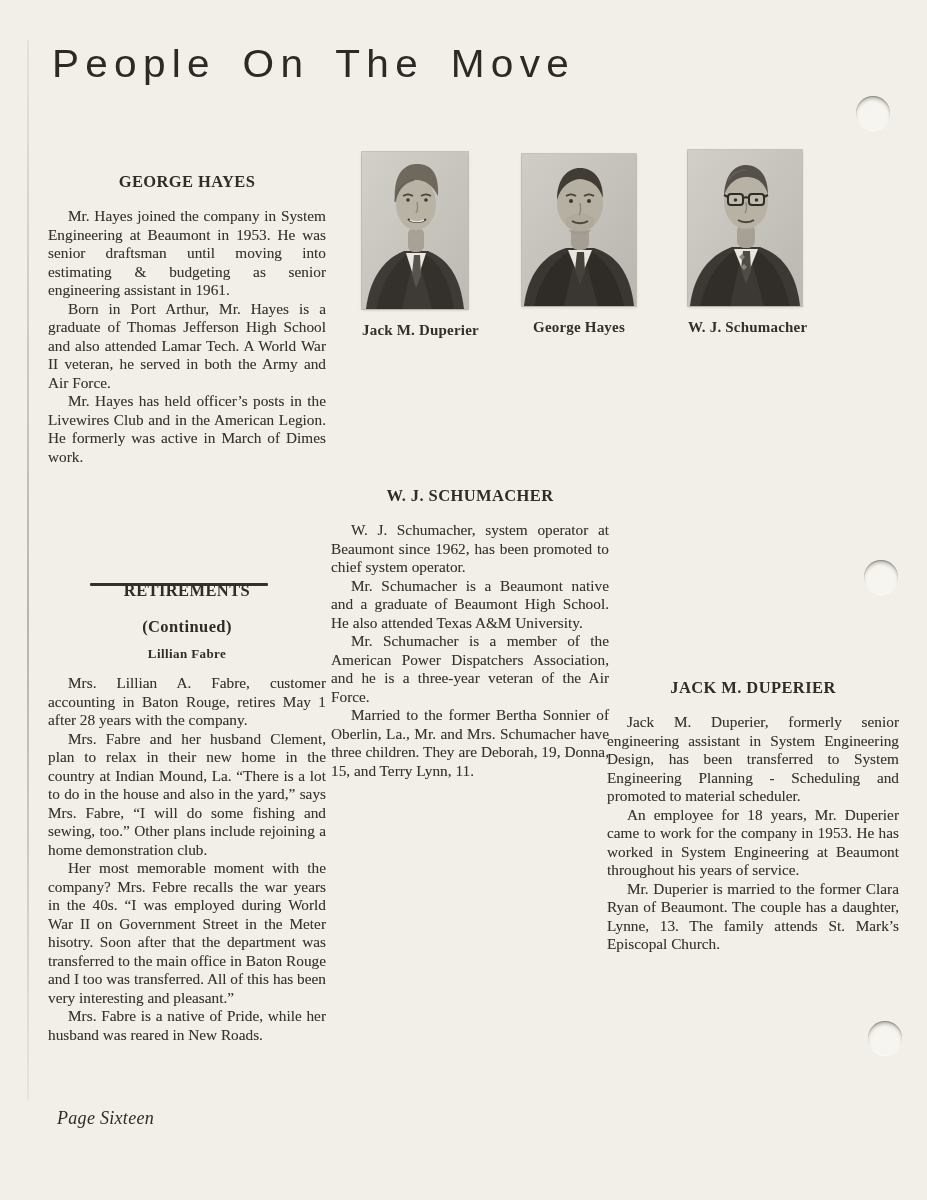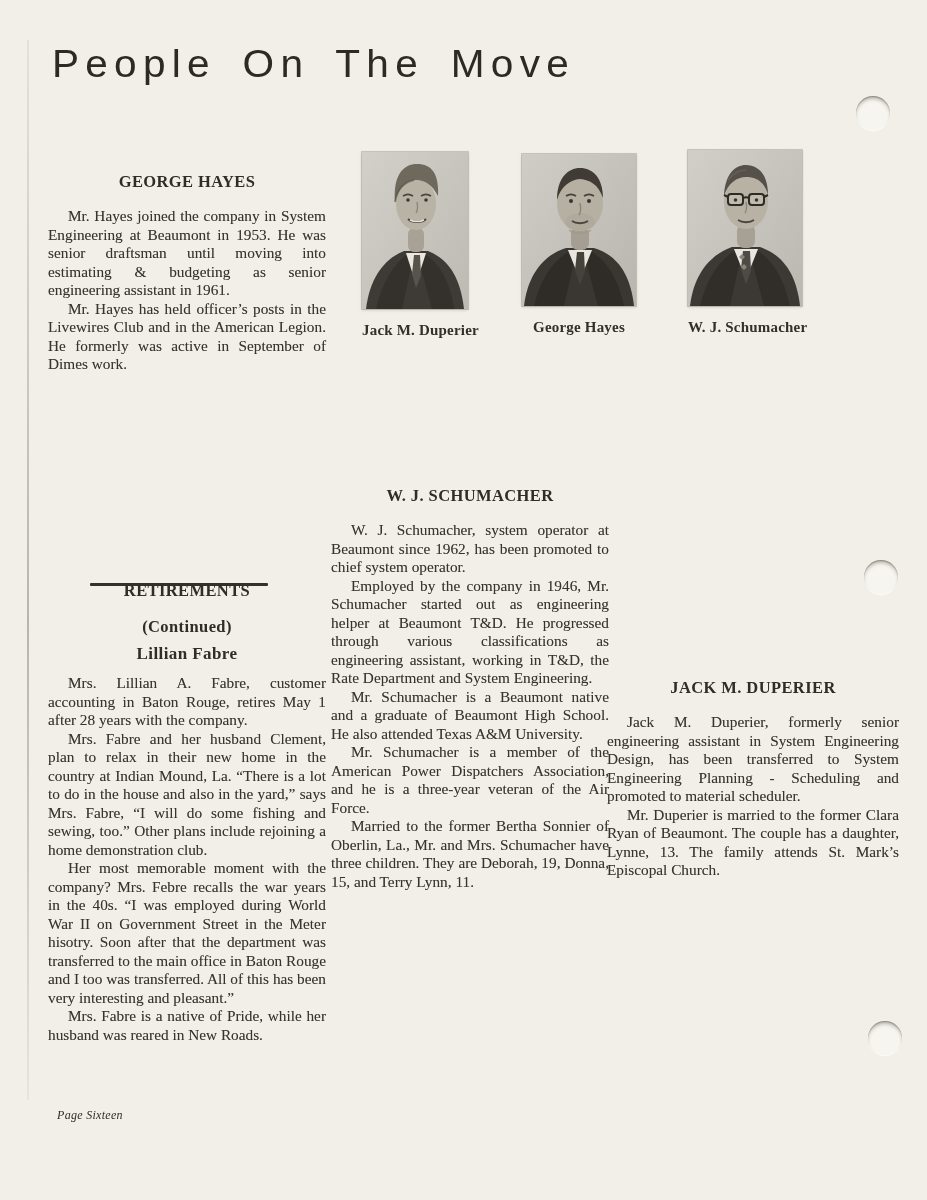--- a/index.html
+++ b/index.html
@@ -66,25 +66,25 @@
   .col-retire{left:48px;top:579px;width:278px;}
   .col-schumacher{left:331px;top:486px;width:278px;}
   .col-duperier{left:607px;top:678px;width:292px;}
 
   .divider{
     position:absolute;left:90px;top:583px;width:178px;height:3px;
     background:#34302a;border-radius:1px;
   }
   .retire-title{font-size:19px;margin:0;line-height:23px;}
   .retire-sub{font-size:16.5px;margin:0 0 7px;line-height:20px;}
-  .retire-name{font-size:17px;margin:0 0 10px;line-height:20px;}
+  .retire-name{font-size:13px;margin:0 0 10px;line-height:20px;}
 
   .page-footer{
     position:absolute;left:57px;top:1108px;margin:0;
-    font-style:italic;font-size:12px;color:#2f2b26;
+    font-style:italic;font-size:18px;color:#2f2b26;
     letter-spacing:0.3px;
     text-align:right;
   }
 
   
   .photo{position:absolute;margin:0;}
   .photo-frame{
     background:var(--photo-bg);
     box-shadow:0 0 0 1px rgba(90,84,72,0.25), 0 1px 3px rgba(90,84,72,0.25);
     overflow:hidden;
@@ -202,47 +202,48 @@
         <path d="M58,52 C59,57 59,60 57,63" stroke="#8d8779" stroke-width="1.4" fill="none"></path>
         <path d="M50,70 C54,73 62,73 66,70" stroke="#4a463e" stroke-width="1.8" fill="none"></path>
       </svg>
     </div>
     <figcaption>W. J. Schumacher</figcaption>
   </figure>
 
   <section class="article col-hayes">
     <h2 class="head">GEORGE HAYES</h2>
     <p>Mr. Hayes joined the company in System Engineering at Beaumont in 1953. He was senior draftsman until moving into estimating &amp; budgeting as senior engineering assistant in 1961.</p>
-    <p>Mr. Hayes has held officer’s posts in the Livewires Club and in the American Legion. He formerly was active in September of Dimes work.</p>
+    <p>Born in Port Arthur, Mr. Hayes is a graduate of Thomas Jefferson High School and also attended Lamar Tech. A World War II veteran, he served in both the Army and Air Force.</p>
+    <p>Mr. Hayes has held officer’s posts in the Livewires Club and in the American Legion. He formerly was active in March of Dimes work.</p>
   </section>
 
   <div class="divider"></div>
 
   <section class="article col-retire">
     <h2 class="head retire-title">RETIREMENTS</h2>
     <h3 class="head retire-sub">(Continued)</h3>
     <h4 class="head retire-name">Lillian Fabre</h4>
     <p>Mrs. Lillian A. Fabre, customer accounting in Baton Rouge, retires May 1 after 28 years with the company.</p>
     <p>Mrs. Fabre and her husband Clement, plan to relax in their new home in the country at Indian Mound, La. “There is a lot to do in the house and also in the yard,” says Mrs. Fabre, “I will do some fishing and sewing, too.” Other plans include rejoining a home demonstration club.</p>
     <p>Her most memorable moment with the company? Mrs. Febre recalls the war years in the 40s. “I was employed during World War II on Government Street in the Meter hisotry. Soon after that the department was transferred to the main office in Baton Rouge and I too was transferred. All of this has been very interesting and pleasant.”</p>
     <p>Mrs. Fabre is a native of Pride, while her husband was reared in New Roads.</p>
   </section>
 
   <section class="article col-schumacher">
     <h2 class="head">W. J. SCHUMACHER</h2>
     <p>W. J. Schumacher, system operator at Beaumont since 1962, has been promoted to chief system operator.</p>
-    <p>Employed by the company in 1946, Mr. Schumacher started out as engineering helper at Beaumont T&amp;D. He progressed through various classifications as engineering assistant, working in T&amp;D, the Rate Department and System Engineering.</p>
     <p>Mr. Schumacher is a Beaumont native and a graduate of Beaumont High School. He also attended Texas A&amp;M University.</p>
     <p>Mr. Schumacher is a member of the American Power Dispatchers Association, and he is a three-year veteran of the Air Force.</p>
     <p>Married to the former Bertha Sonnier of Oberlin, La., Mr. and Mrs. Schumacher have three children. They are Deborah, 19, Donna, 15, and Terry Lynn, 11.</p>
   </section>
 
   <section class="article col-duperier">
     <h2 class="head">JACK M. DUPERIER</h2>
     <p>Jack M. Duperier, formerly senior engineering assistant in System Engineering Design, has been transferred to System Engineering Planning - Scheduling and promoted to material scheduler.</p>
+    <p>An employee for 18 years, Mr. Duperier came to work for the company in 1953. He has worked in System Engineering at Beaumont throughout his years of service.</p>
     <p>Mr. Duperier is married to the former Clara Ryan of Beaumont. The couple has a daughter, Lynne, 13. The family attends St. Mark’s Episcopal Church.</p>
   </section>
 
   <p class="page-footer">Page Sixteen</p>
 
   <div class="hole h1"></div>
   <div class="hole h2"></div>
   <div class="hole h3"></div>
 
 </div>

